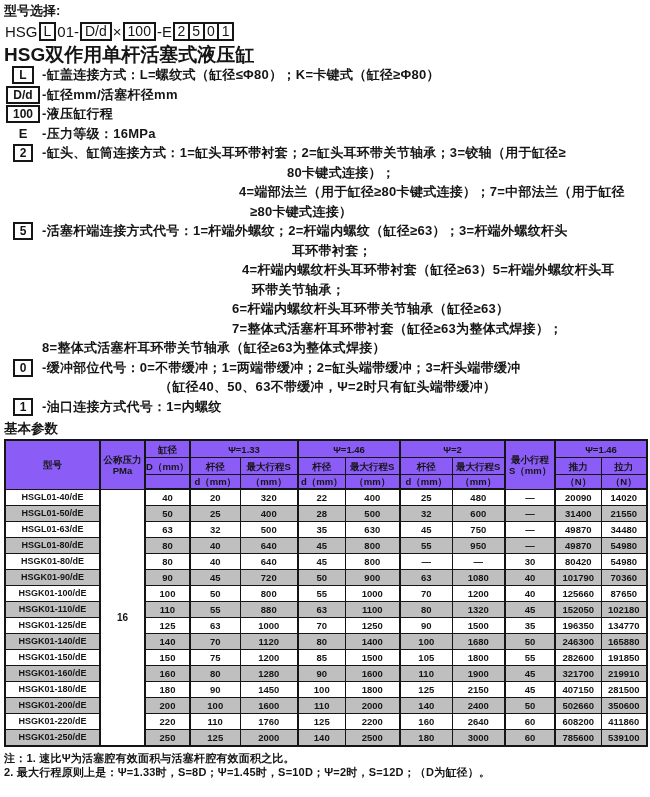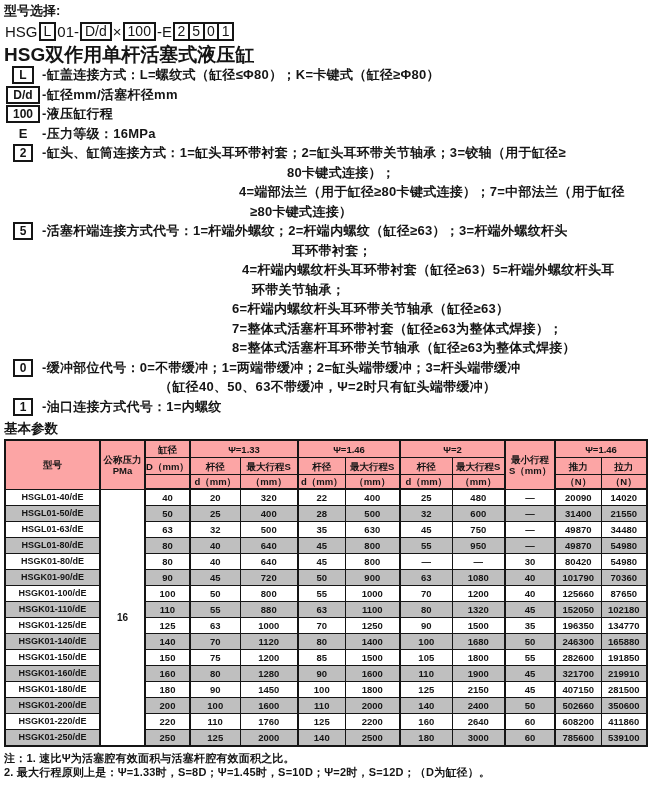--- a/index.html
+++ b/index.html
@@ -16,21 +16,21 @@
   .legend-row{display:flex;align-items:flex-start;font-size:13px;font-weight:bold;}
   .legend-code{flex:0 0 38px;text-align:center;line-height:19.5px;}
   .legend-code .codebox{display:inline-block;border:2px solid #151515;line-height:14px;font-size:12px;
                         padding:0 5px;margin-top:1px;}
   .legend-text{flex:1;line-height:19.5px;letter-spacing:0.3px;}
   .section-title{font-size:13.5px;font-weight:bold;margin-top:4px;line-height:18px;}
   table{border-collapse:collapse;width:642px;table-layout:fixed;margin-top:1px;
         border:2px solid #151515;}
   th,td{border:1px solid #151515;text-align:center;vertical-align:middle;
         font-size:9.5px;font-weight:bold;padding:0;overflow:hidden;white-space:nowrap;}
-  thead th{background:#fca5a5;line-height:11px;}
+  thead th{background:#8b5cf6;line-height:11px;}
   thead tr:nth-child(1) th{height:16px;}
   thead tr:nth-child(2) th{height:16px;}
   thead tr:nth-child(3) th{height:13px;}
   thead tr:last-child th{border-bottom-width:2px;}
   tbody td{height:15px;line-height:15px;font-size:9.5px;}
   tbody td.model{font-size:9px;}
   tbody tr.stripe td{background:#bfbfbf;}
   td.pcell{background:#fff !important;font-size:10px;}
   .gr{border-right-width:2px;}
   .notes{margin-top:5px;font-size:11px;font-weight:bold;line-height:13.5px;letter-spacing:0.2px;}
@@ -90,21 +90,21 @@
       </div>
       <div class="legend-row">
         <div class="legend-code"><span class="codebox">5</span></div>
         <div class="legend-text">
           <div class="legend-line">-活塞杆端连接方式代号：1=杆端外螺纹；2=杆端内螺纹（缸径≥63）；3=杆端外螺纹杆头</div>
           <div class="legend-line" style="margin-left: 250px;">耳环带衬套；</div>
           <div class="legend-line" style="margin-left: 200px;">4=杆端内螺纹杆头耳环带衬套（缸径≥63）5=杆端外螺纹杆头耳</div>
           <div class="legend-line" style="margin-left: 210px;">环带关节轴承；</div>
           <div class="legend-line" style="margin-left: 190px;">6=杆端内螺纹杆头耳环带关节轴承（缸径≥63）</div>
           <div class="legend-line" style="margin-left: 190px;">7=整体式活塞杆耳环带衬套（缸径≥63为整体式焊接）；</div>
-          <div class="legend-line" style="margin-left: 190px;">8=整体式活塞杆耳环带关节轴承（缸径≥63为整体式焊接）</div>
+          <div class="legend-line" style="">8=整体式活塞杆耳环带关节轴承（缸径≥63为整体式焊接）</div>
         </div>
       </div>
       <div class="legend-row">
         <div class="legend-code"><span class="codebox">0</span></div>
         <div class="legend-text">
           <div class="legend-line">-缓冲部位代号：0=不带缓冲；1=两端带缓冲；2=缸头端带缓冲；3=杆头端带缓冲</div>
           <div class="legend-line" style="margin-left: 117px;">（缸径40、50、63不带缓冲，Ψ=2时只有缸头端带缓冲）</div>
         </div>
       </div>
       <div class="legend-row">

